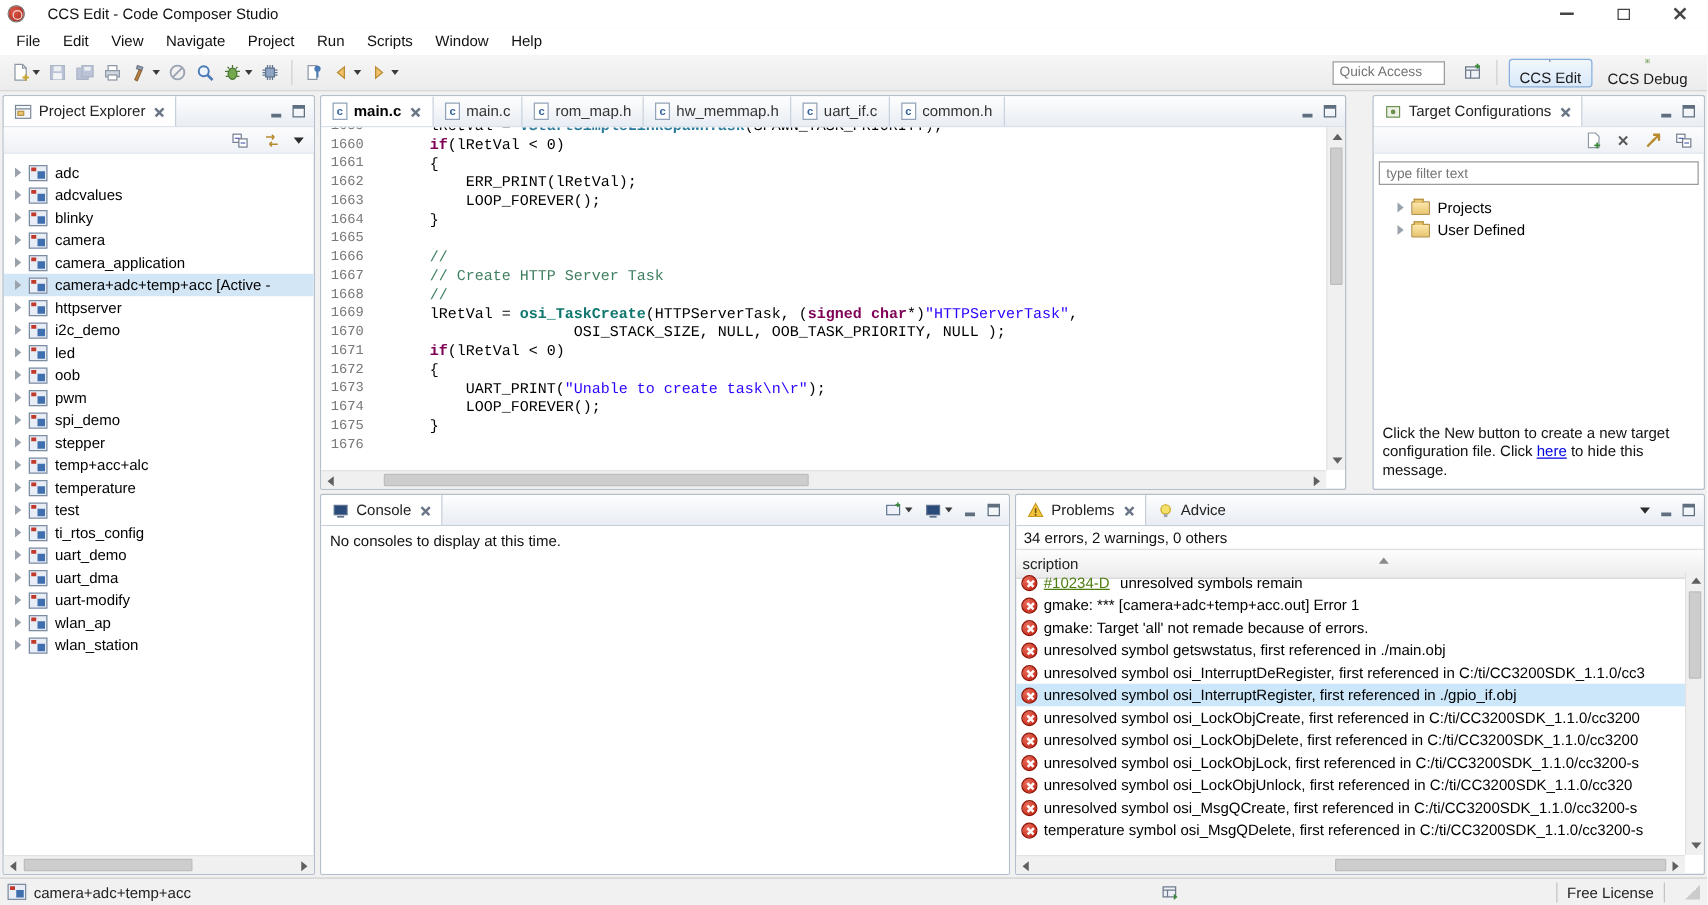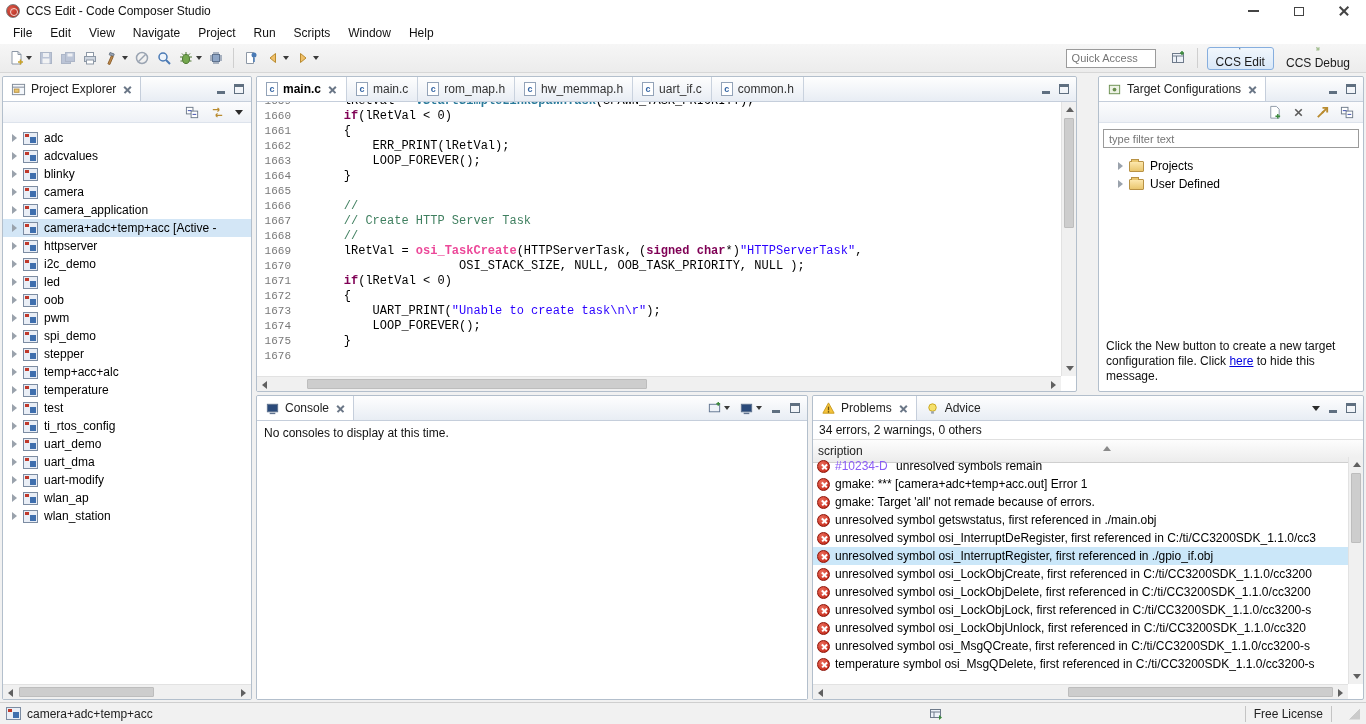--- a/index.html
+++ b/index.html
@@ -1,21 +1,21 @@
 <!DOCTYPE html>
 <html><head>
 <meta charset="utf-8">
 <style>
   * { margin:0; padding:0; box-sizing:border-box; }
   html,body { background:#fff; }
   body { font-family:"Liberation Sans", sans-serif; font-size:12px; color:#000; }
   #app { position:relative; width:1366px; height:724px; overflow:hidden; background:#f1f1f1; }
 
   
-  .titlebar { position:absolute; left:0; top:0; width:1366px; height:22px; background:#fff; display:flex; align-items:center; padding-left:6px; gap:6px; }
+  .titlebar { position:absolute; left:0; top:0; width:1366px; height:22px; background:#fff; display:flex; align-items:center; padding-left:6px; gap:18px; }
   .app-logo { width:14px; height:14px; border-radius:50%; background:radial-gradient(circle at 35% 35%, #e05a4a, #a32015); border:1px solid #7c7c7c; position:relative; }
   .app-logo::after { content:""; position:absolute; left:3px; top:3px; width:6px; height:6px; border-radius:50%; border:1.5px solid #f3d9d4; }
   .title-text { font-size:12px; color:#111; }
   .win-controls { position:absolute; right:0; top:0; height:22px; display:flex; }
   .wbtn { width:45px; height:22px; display:flex; align-items:center; justify-content:center; position:relative; }
   .glyph-min { width:11px; height:2px; background:#444; }
   .glyph-max { width:10px; height:9px; border:1.5px solid #444; }
   .glyph-close { position:relative; width:12px; height:12px; }
   .glyph-close::before,.glyph-close::after { content:""; position:absolute; left:0; top:5px; width:12px; height:1.6px; background:#444; }
   .glyph-close::before { transform:rotate(45deg); }
@@ -72,21 +72,21 @@
   .cfile { width:12px; height:14px; background:#fff; border:1px solid #93a3b8; font-size:9px; font-weight:bold; color:#3465a4; display:flex; align-items:center; justify-content:center; font-family:"Liberation Sans",sans-serif; }
   .code-viewport { position:absolute; left:0; top:25px; right:15px; bottom:15px; overflow:hidden; background:#fff; }
   .code-inner { display:flex; margin-top:-8px; }
   .gutter { flex:0 0 44px; text-align:right; padding-right:10px; color:#787878; font-family:"Liberation Mono",monospace; font-size:11px; line-height:15px; }
   .code-col { padding-left:14px; font-family:"Liberation Mono",monospace; font-size:12px; line-height:15px; white-space:pre; }
   .cl { height:15px; }
   .sy-p { color:#000; }
   .sy-k { color:#7f0055; font-weight:bold; }
   .sy-c { color:#3f7f5f; }
   .sy-s { color:#2a00ff; }
-  .sy-f { color:#ec4899; font-weight:bold; }
+  .sy-f { color:#0f766e; font-weight:bold; }
   .sy-m { color:#2a7a9a; font-weight:bold; }
 
   
   .sb-v { position:absolute; width:15px; background:#f0f0f0; border-left:1px solid #e2e2e2; }
   .sb-h { position:absolute; height:15px; background:#f0f0f0; border-top:1px solid #e2e2e2; }
   .sb-btn { position:absolute; width:15px; height:15px; display:flex; align-items:center; justify-content:center; }
   .ar-up { width:0;height:0;border-left:4px solid transparent;border-right:4px solid transparent;border-bottom:5px solid #606060; }
   .ar-dn { width:0;height:0;border-left:4px solid transparent;border-right:4px solid transparent;border-top:5px solid #606060; }
   .ar-lf { width:0;height:0;border-top:4px solid transparent;border-bottom:4px solid transparent;border-right:5px solid #606060; }
   .ar-rt { width:0;height:0;border-top:4px solid transparent;border-bottom:4px solid transparent;border-left:5px solid #606060; }
@@ -114,21 +114,21 @@
   .summary { height:18px; display:flex; align-items:center; padding-left:6px; color:#111; }
   .tbl-head { position:relative; height:24px; background:linear-gradient(#fdfdfd,#ececec); border-top:1px solid #e0e0e0; border-bottom:1px solid #cfcfcf; display:flex; align-items:center; padding-left:5px; color:#222; }
   .sort-up { position:absolute; left:290px; top:6px; width:0; height:0; border-left:4px solid transparent; border-right:4px solid transparent; border-bottom:5px solid #8a8a8a; }
   .prows { position:absolute; left:0; right:15px; top:61px; bottom:17px; overflow:hidden; }
   .prow { height:18px; display:flex; align-items:center; gap:5px; padding-left:4px; white-space:nowrap; overflow:hidden; }
   .prow span { white-space:pre; }
   .prow.selected { background:#cbe7f9; }
   .erricon { position:relative; width:13px; height:13px; border-radius:50%; background:radial-gradient(circle at 35% 30%, #ea6c5a, #c01f10); border:1px solid #8e1408; flex:0 0 auto; }
   .erricon::before,.erricon::after { content:""; position:absolute; left:3px; top:5.5px; width:7px; height:1.6px; background:#fff; }
   .erricon::before { transform:rotate(45deg); } .erricon::after { transform:rotate(-45deg); }
-  .plink { color:#8b5cf6; }
+  .plink { color:#4d7c0f; text-decoration:underline; }
 
   
   .statusbar { position:absolute; left:0; top:702px; width:1366px; height:22px; background:#f1f1f1; border-top:1px solid #cfcfcf; display:flex; align-items:center; padding:0 6px; color:#222; }
   .sb-left { display:flex; align-items:center; gap:6px; }
   .sb-sep { width:1px; height:16px; background:#c4c4c4; margin:0 8px; }
   .sb-right { margin-left:auto; display:flex; align-items:center; }
   .grip { width:12px; height:12px; margin-left:8px; background:
     linear-gradient(135deg, transparent 50%, #bbb 50%) ; clip-path:polygon(100% 0,100% 100%,0 100%); opacity:.7; }
   .status-mid-icon { position:absolute; left:928px; top:3px; }
 </style>

